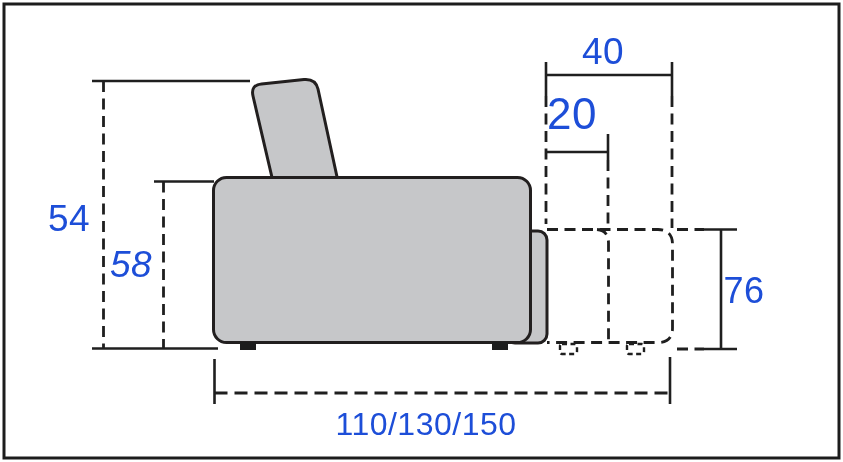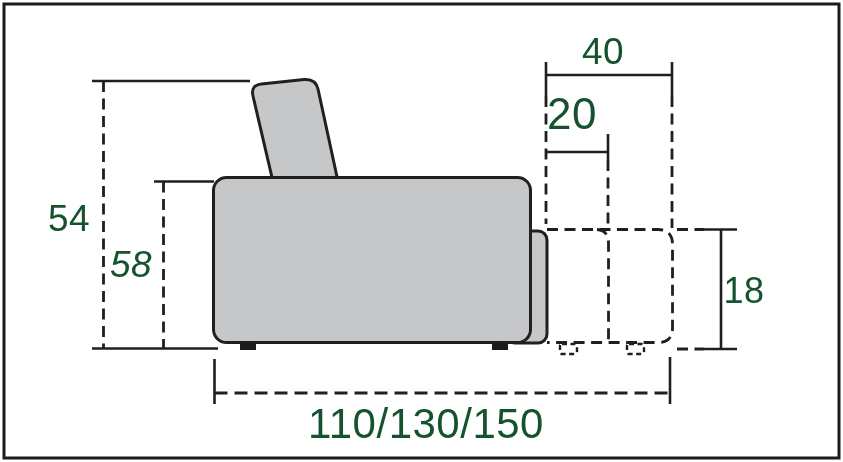--- a/index.html
+++ b/index.html
@@ -7,21 +7,21 @@
     position:relative;
     width:843px;height:462px;
     background:#ffffff;
     font-family:"Liberation Sans",sans-serif;
     overflow:hidden;
   }
   .scene svg{position:absolute;left:0;top:0;}
   .dim-label{
     position:absolute;
     transform:translate(-50%,-50%);
-    color:#14532d;
+    color:#1d4ed8;
     line-height:1;
     white-space:nowrap;
     letter-spacing:0.5px;
   }
 </style>
 </head>
 <body>
 
 <div class="scene">
 
@@ -82,17 +82,17 @@
   </svg>
 
   <div class="dim-label" style="left:69px;top:218px;font-size:37px;">54</div>
 
   <div class="dim-label" style="left:131px;top:264px;font-size:37px;font-style:italic;">58</div>
 
   <div class="dim-label" style="left:603px;top:51px;font-size:37px;">40</div>
 
   <div class="dim-label" style="left:572px;top:114px;font-size:44px;">20</div>
 
-  <div class="dim-label" style="left:744px;top:291px;font-size:36px;">18</div>
+  <div class="dim-label" style="left:744px;top:291px;font-size:36px;">76</div>
 
-  <div class="dim-label" style="left:426px;top:424px;font-size:42px;">110/130/150</div>
+  <div class="dim-label" style="left:426px;top:424px;font-size:32px;">110/130/150</div>
 
 </div>
 
 </body></html>

